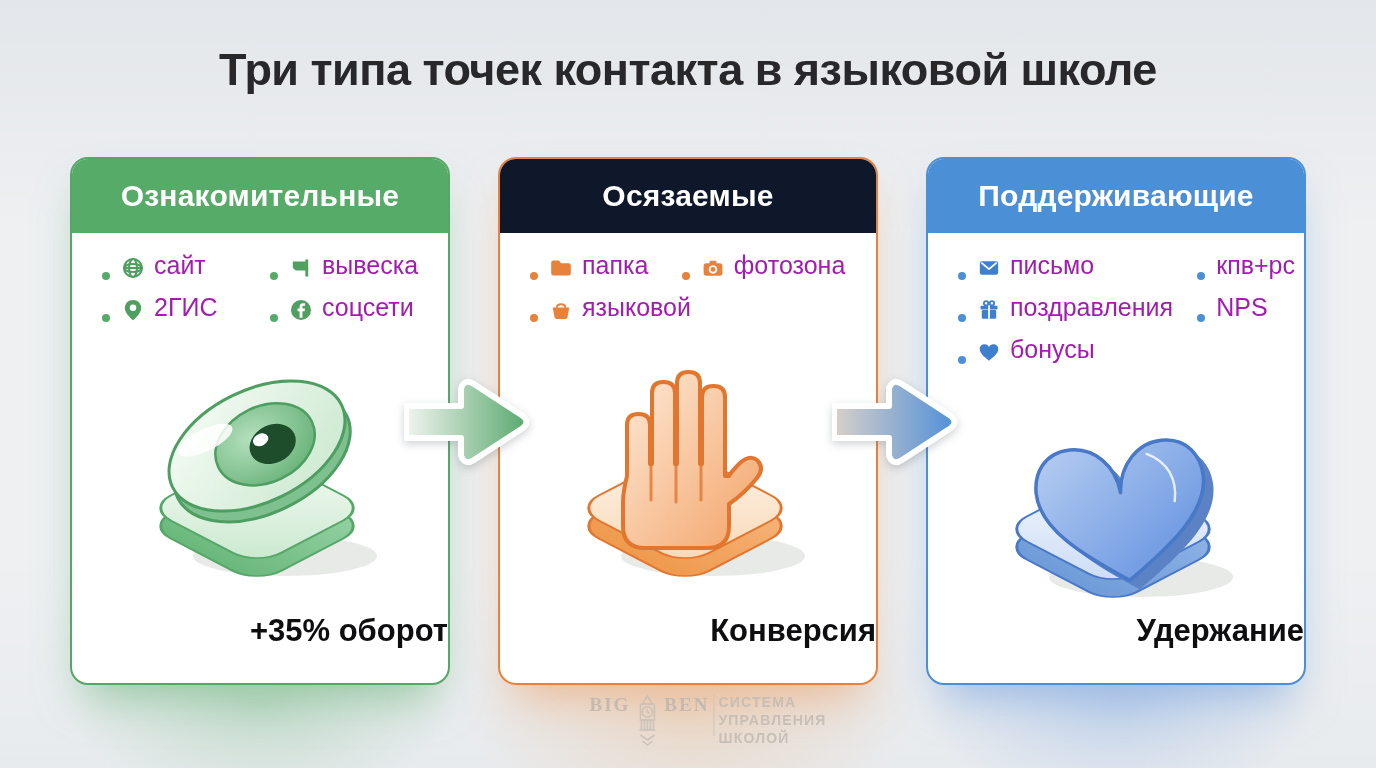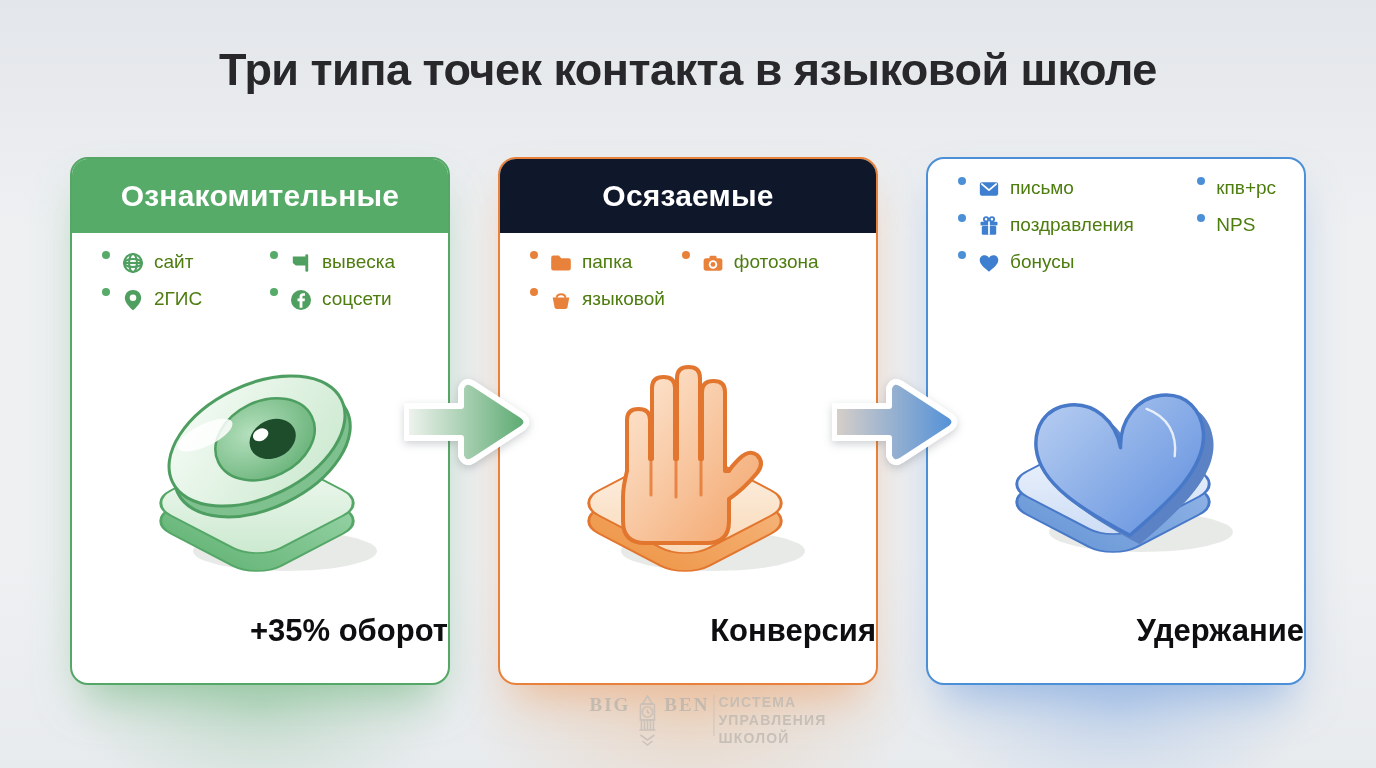--- a/index.html
+++ b/index.html
@@ -34,21 +34,21 @@
   .card-green  .card-header { background:#57ab68; }
   .card-orange .card-header { background:#0f172a; }
   .card-blue   .card-header { background:#4b8fd7; }
 
   .items {
     display:grid; padding:18px 22px 0 30px; column-gap:6px; row-gap:13px;
   }
   .cols-50 { grid-template-columns:50% 50%; }
   .cols-45 { grid-template-columns:45% 55%; }
   .cols-72 { grid-template-columns:72% 28%; }
-  .item { display:flex; align-items:flex-start; font-size:19px; font-weight:500; color:#4d7c0f; white-space:nowrap; }
+  .item { display:flex; align-items:flex-end; font-size:25px; font-weight:500; color:#a21caf; white-space:nowrap; }
   .bullet { width:8px; height:8px; border-radius:50%; margin-right:11px; flex:0 0 8px; }
   .card-green  .bullet { background:#57ab68; }
   .card-orange .bullet { background:#e8823b; }
   .card-blue   .bullet { background:#4b8fd7; }
   .li-icon { width:24px; height:24px; margin-right:9px; flex:0 0 24px; display:inline-flex; }
   .card-green  .li-icon { color:#4f9f60; }
   .card-orange .li-icon { color:#e8823b; }
   .card-blue   .li-icon { color:#3f7fd0; }
   .li-icon svg { width:100%; height:100%; }
 
@@ -249,20 +249,21 @@
           <path d="M70 114L70 148" fill="none" stroke-width="3" opacity="0.8"></path>
           <path d="M95 114L95 150" fill="none" stroke-width="3" opacity="0.8"></path>
           <path d="M120 114L120 148" fill="none" stroke-width="3" opacity="0.8"></path>
         </g>
       </svg>
     </div>
     <div class="metric">Конверсия</div>
   </section>
 
   <section class="card card-blue">
+    <header class="card-header">Поддерживающие</header>
     <div class="items cols-72">
       <div class="item">
         <span class="bullet"></span>
         <span class="li-icon">
           <svg viewBox="0 0 22 22">
             <rect x="2.6" y="4.8" width="16.8" height="12.4" rx="2" fill="currentColor"></rect>
             <path d="M4.5 6.5L11 12L17.5 6.5" fill="none" stroke="#ffffff" stroke-width="1.7" stroke-linecap="round" stroke-linejoin="round"></path>
           </svg>
         </span>
         <span>письмо</span>

